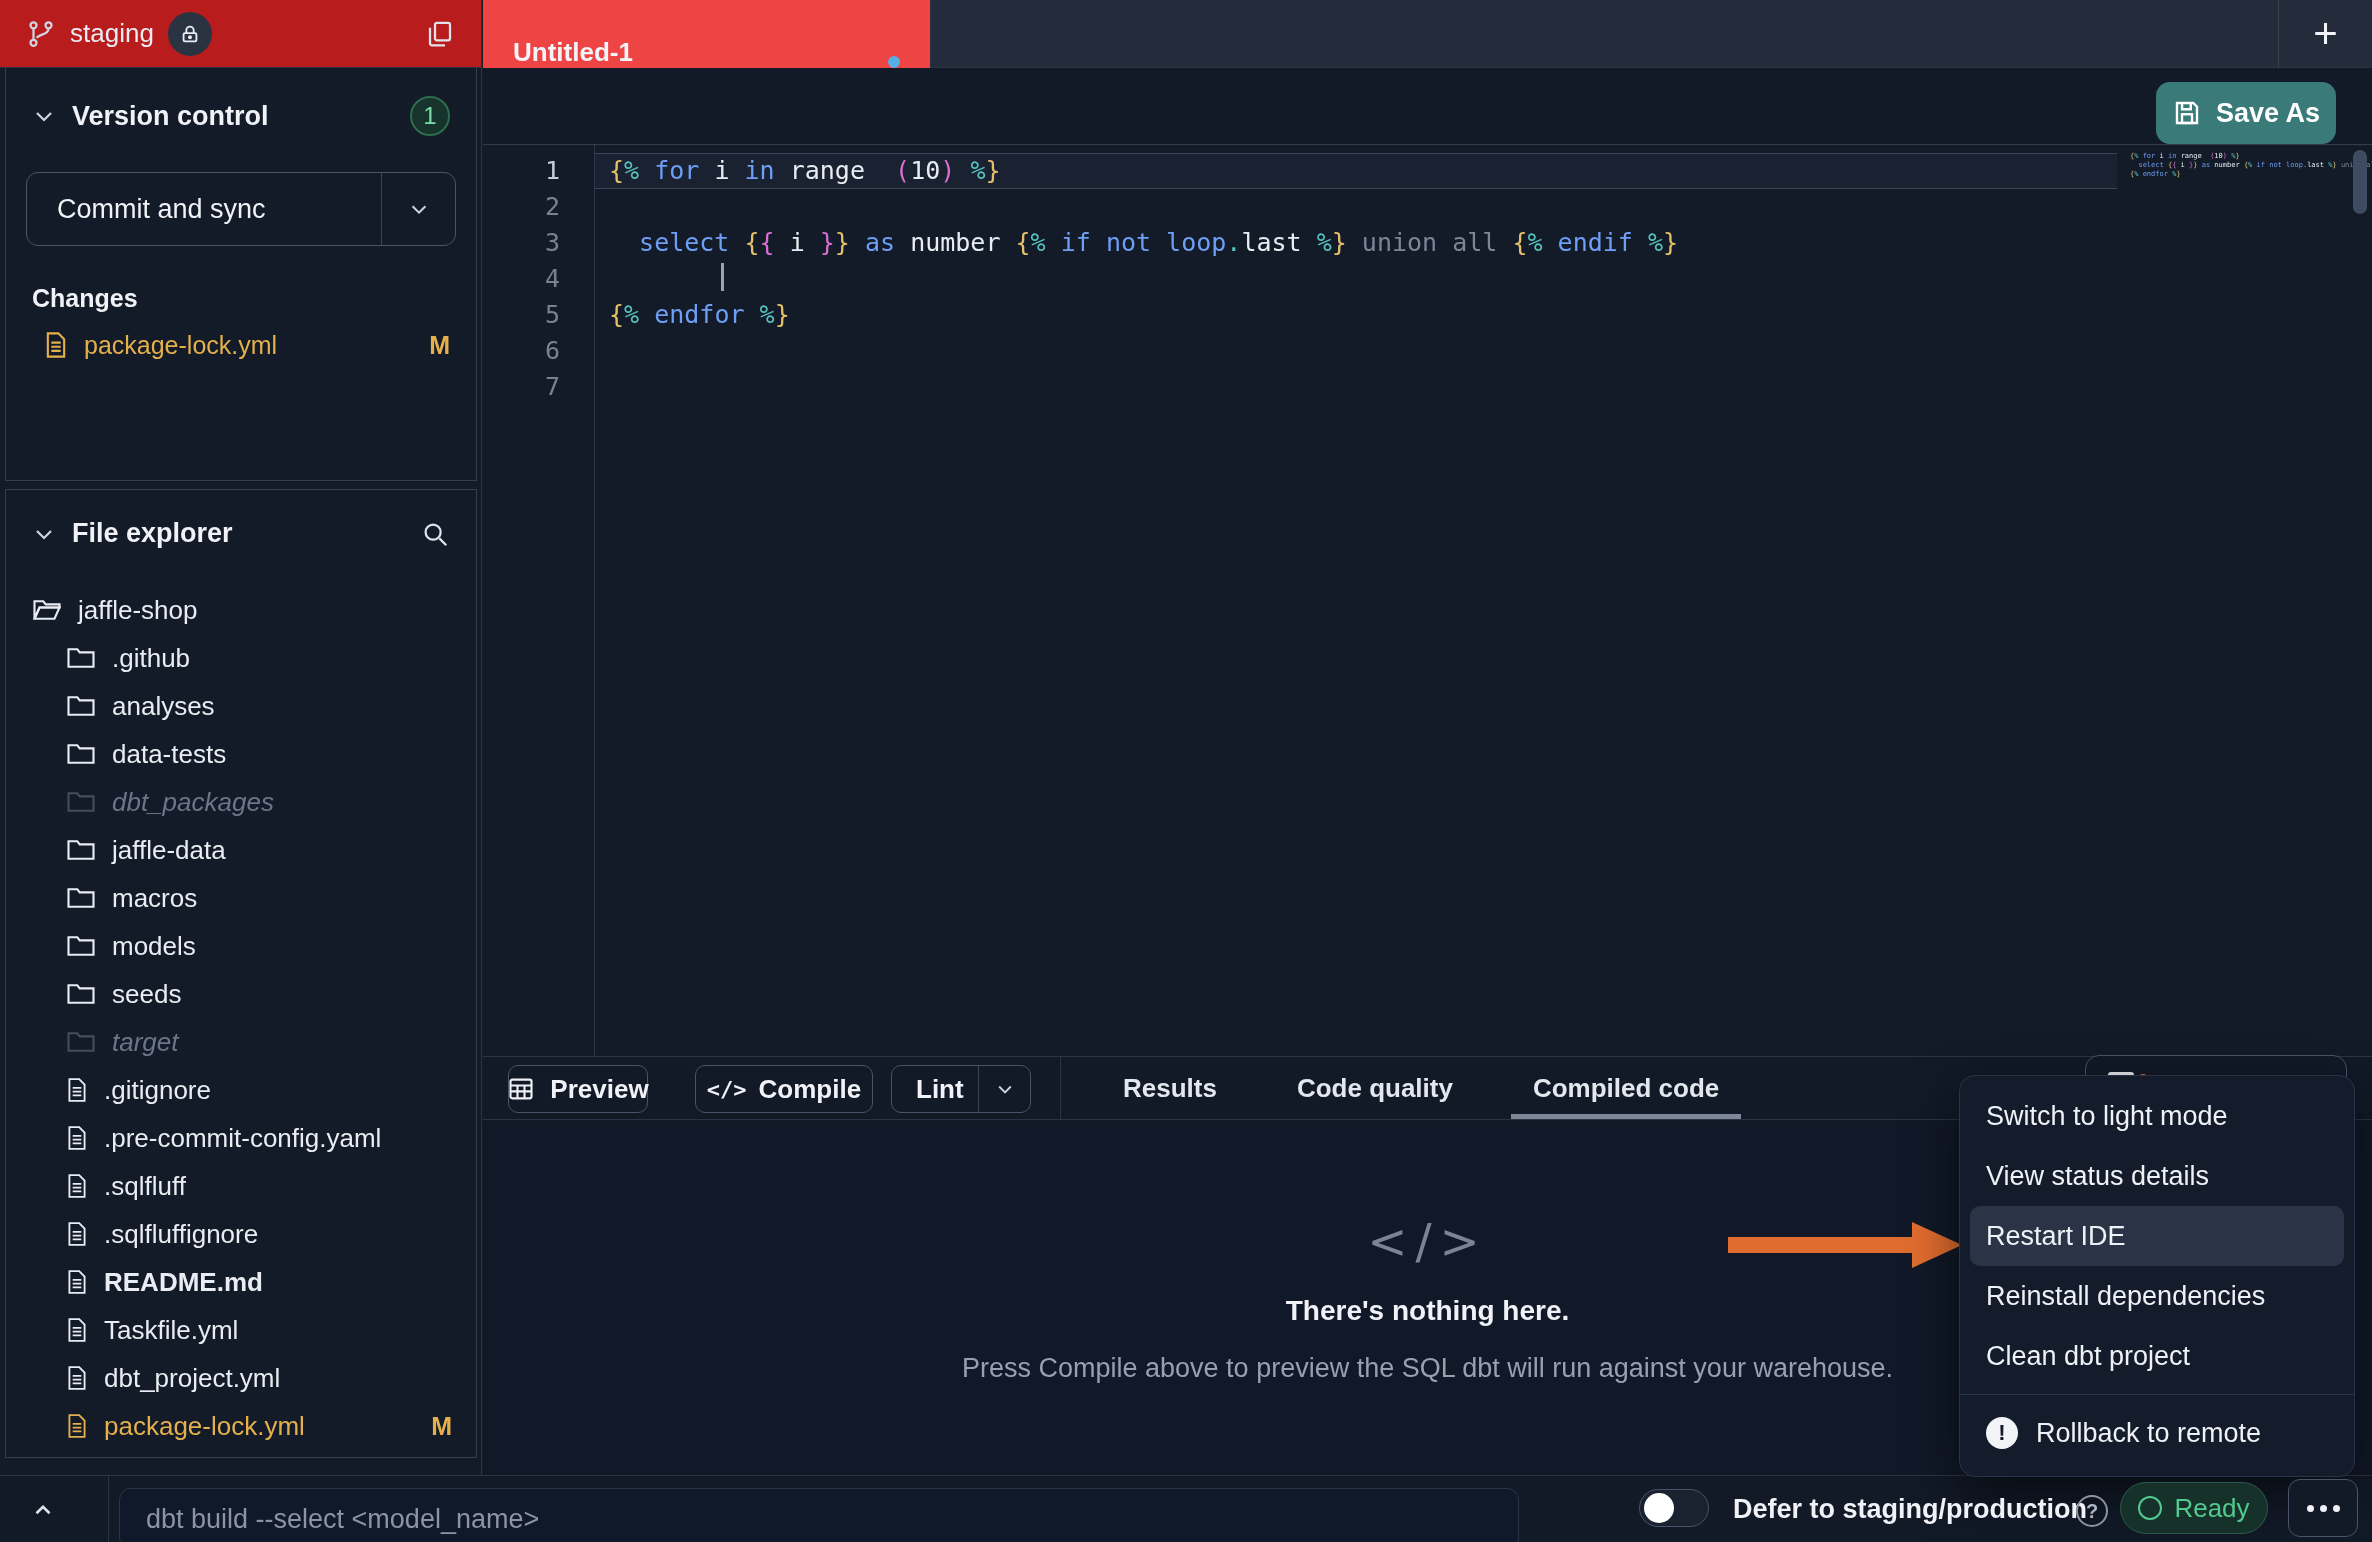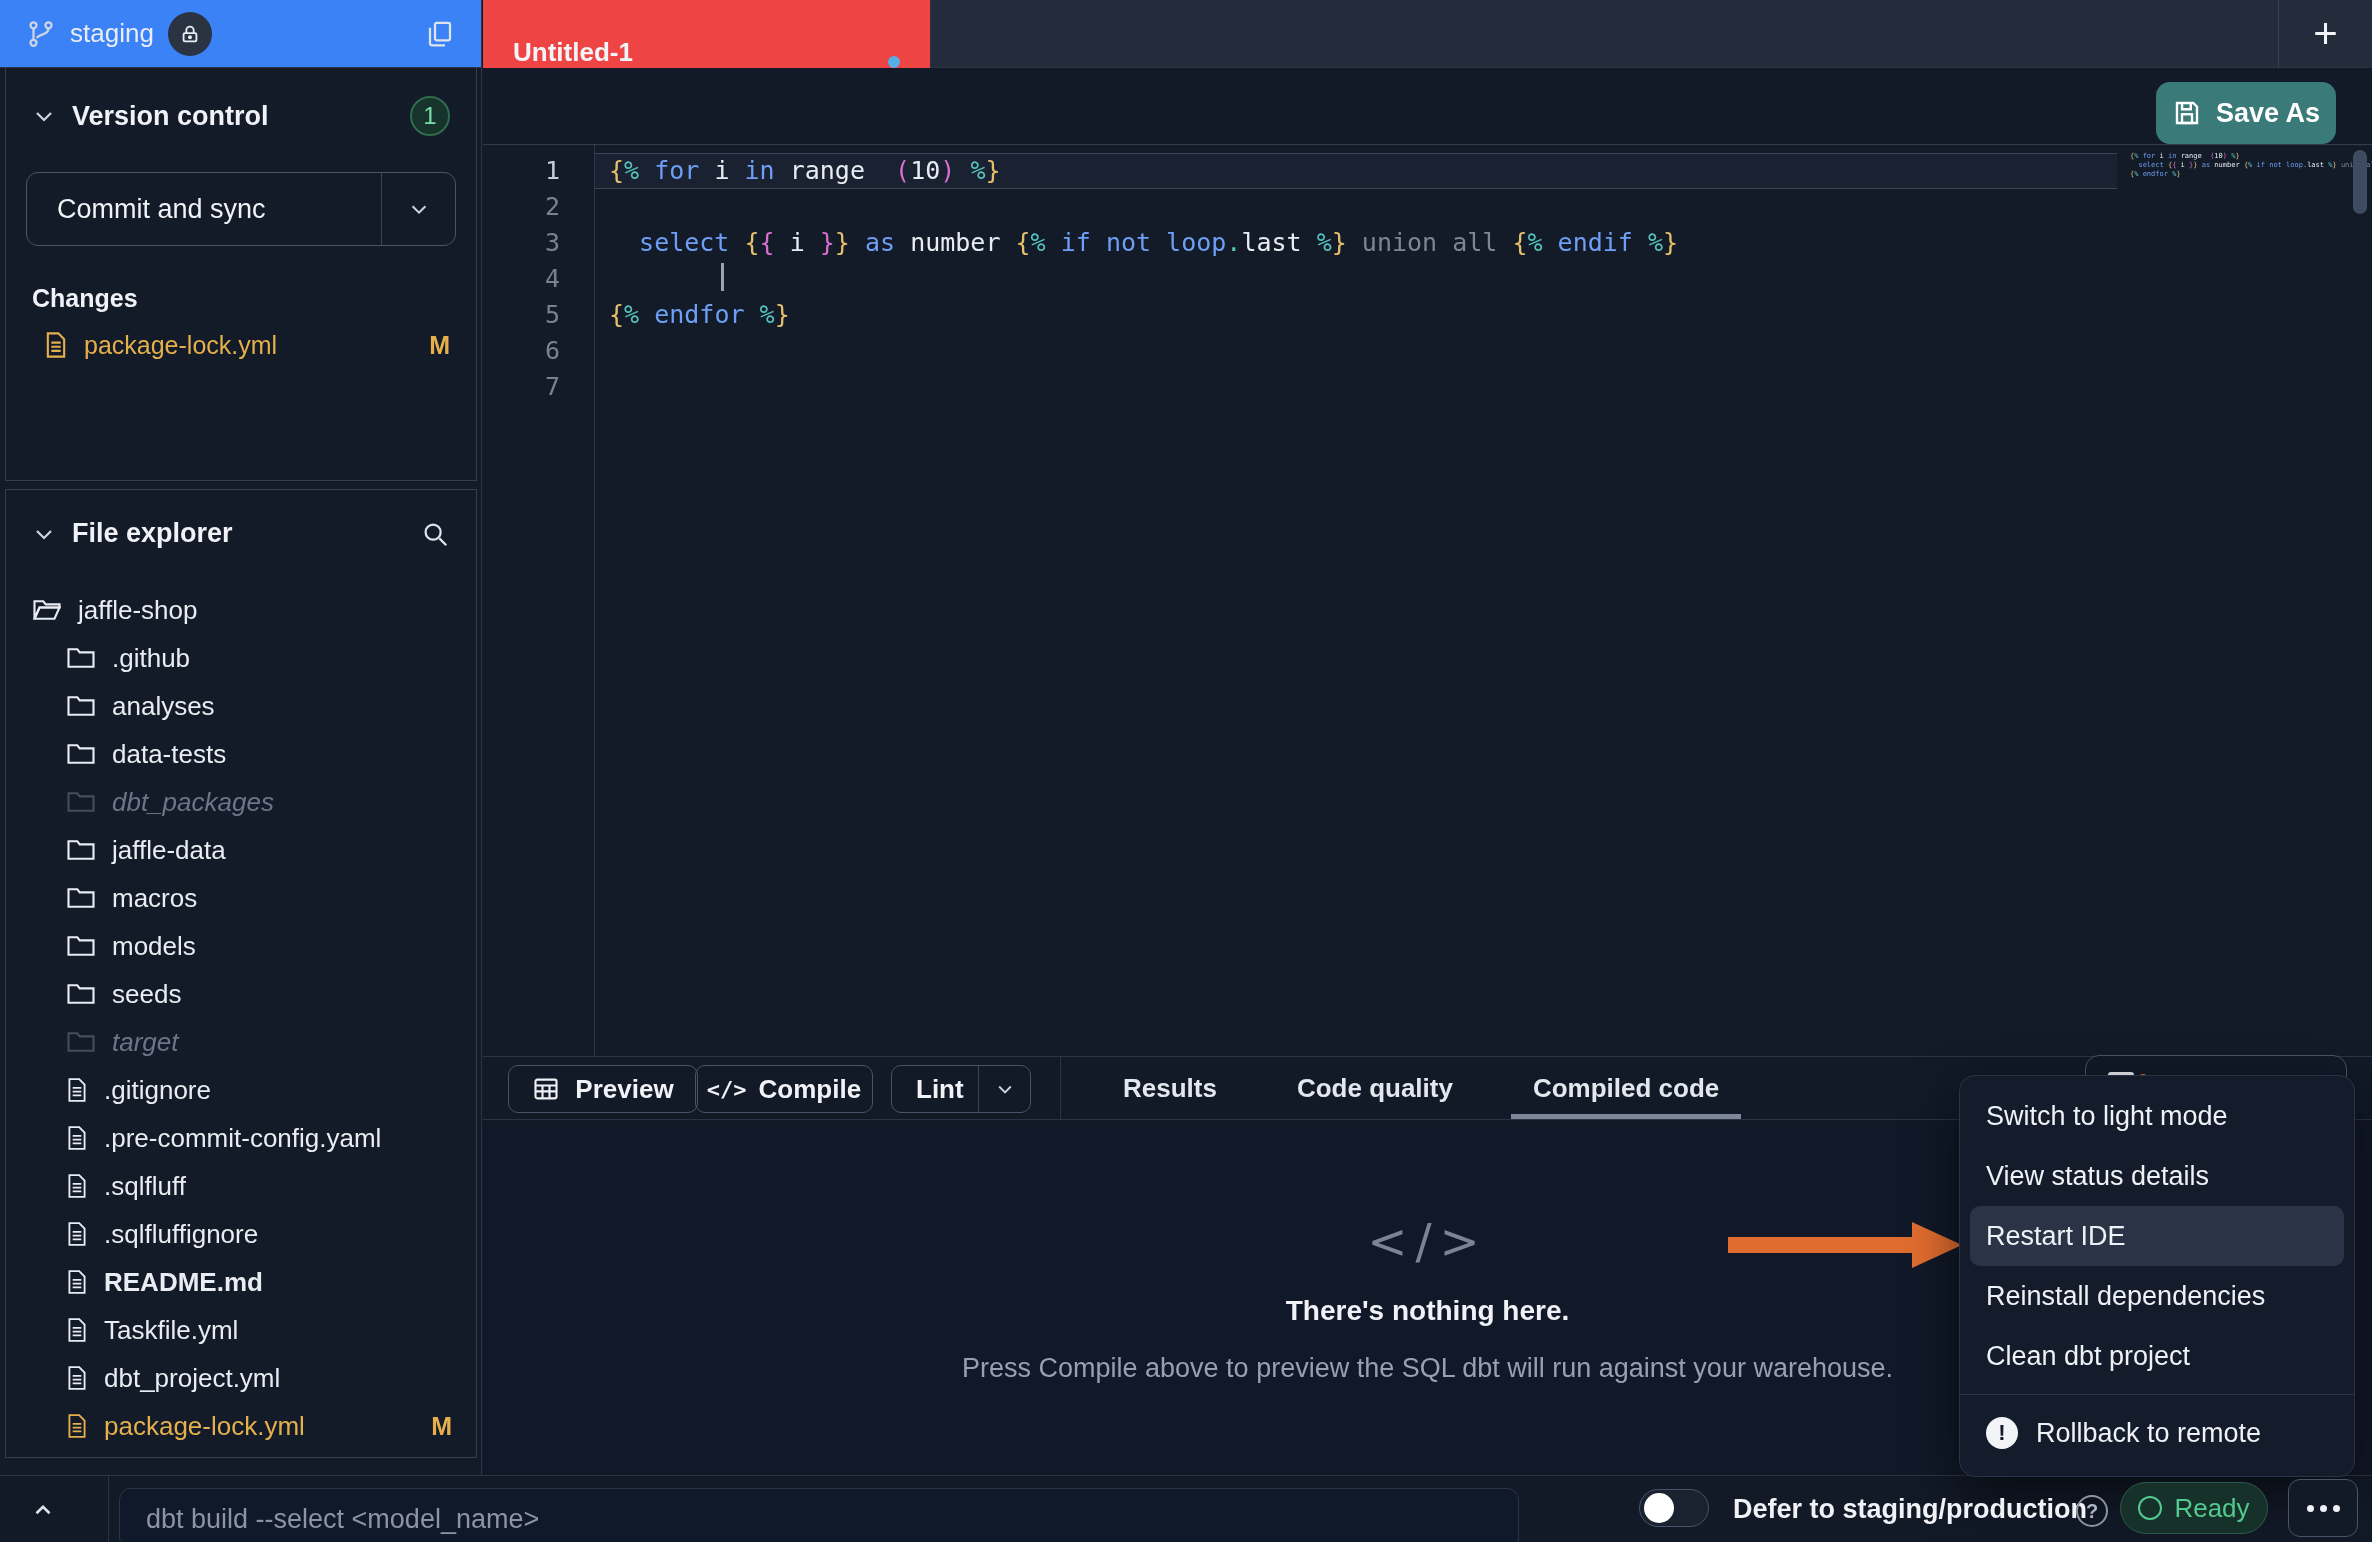--- a/index.html
+++ b/index.html
@@ -8,21 +8,21 @@
     position:relative; width:2372px; height:1542px; overflow:hidden;
     background:#131a28; color:#e9ecf2;
     font-family:"Liberation Sans", sans-serif;
   }
   svg { display:block; }
 
   
   .sidebar { position:absolute; left:0; top:0; width:482px; height:1475px;
     background:#131a28; border-right:1px solid #2b3445; }
   .sidebar-header { position:absolute; left:0; top:0; right:0; height:68px;
-    background:#3b82f6; border-bottom:1px solid #2b3445;
+    background:#b91c1c; border-bottom:1px solid #2b3445;
     display:flex; align-items:center; padding:0 26px; gap:14px; }
   .branch-name { font-size:26px; color:#e9ecf2; }
   .lock-pill { width:44px; height:44px; border-radius:50%; background:#2a3342;
     display:flex; align-items:center; justify-content:center; }
   .copy-btn { margin-left:auto; color:#dfe4ec; cursor:pointer; }
 
   .panel { position:absolute; left:5px; right:4px; border:1px solid #343e52; background:#131a28; }
   .panel-vc { top:68px; height:413px; border-top:none; }
   .panel-fe { top:489px; height:969px; overflow:hidden; }
 
@@ -95,21 +95,21 @@
   .minimap .code-line { height:9px; line-height:9px; font-size:7px; padding-left:0; }
   .scrollthumb { position:absolute; right:5px; top:5px; width:14px; height:64px;
     background:#3f4b60; border-radius:7px; }
 
   
   .bottom-toolbar { position:absolute; left:483px; right:0; top:1056px; height:64px;
     background:#121927; border-top:1px solid #2b3445; border-bottom:1px solid #2b3445; }
   .bt-btn { position:absolute; top:8px; height:48px; border:1px solid #49536a; border-radius:10px;
     background:transparent; color:#f0f2f7; display:flex; align-items:center; justify-content:center;
     gap:12px; font-size:26px; font-weight:bold; font-family:"Liberation Sans",sans-serif; cursor:pointer; }
-  .bt-preview { left:25px; width:190px;gap:15px; }
+  .bt-preview { left:25px; width:140px;gap:15px; }
   .bt-compile { left:212px; width:178px; }
   .bt-lint { left:408px; width:140px; padding:0; }
   .lint-label { padding-left:24px; }
   .lint-caret { margin-left:auto; height:100%; width:52px; border-left:1px solid #3a4456;
     display:flex; align-items:center; justify-content:center; color:#cfd5e0; }
   .bt-divider { position:absolute; left:577px; top:0; bottom:0; width:1px; background:#2b3445; }
   .result-tabs { position:absolute; left:600px; top:0; bottom:0; display:flex; }
   .rtab { position:relative; height:100%; display:flex; align-items:center;
     padding:0 40px; font-size:26px; font-weight:bold; color:#e3e7ee; cursor:pointer; }
   .rtab.active::after { content:""; position:absolute; left:18px; right:18px; bottom:0;

